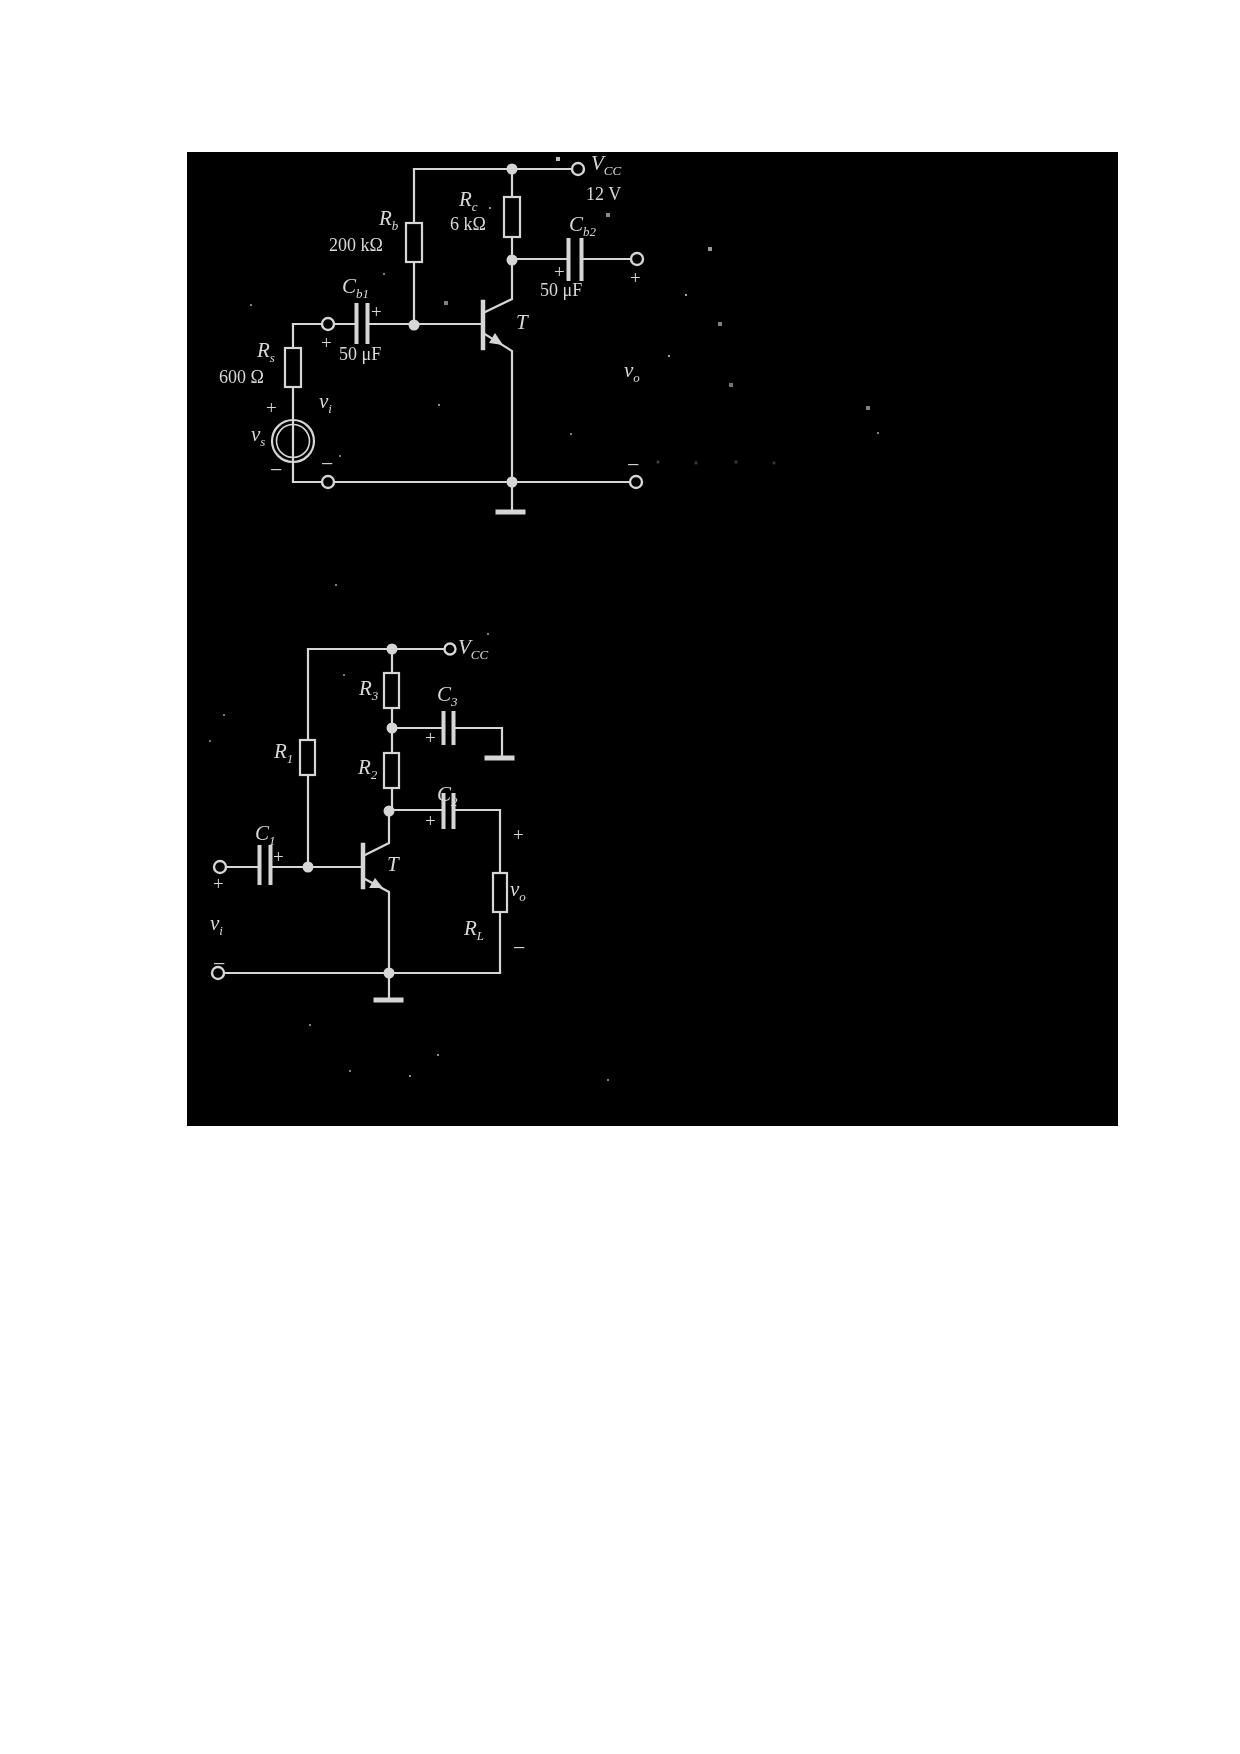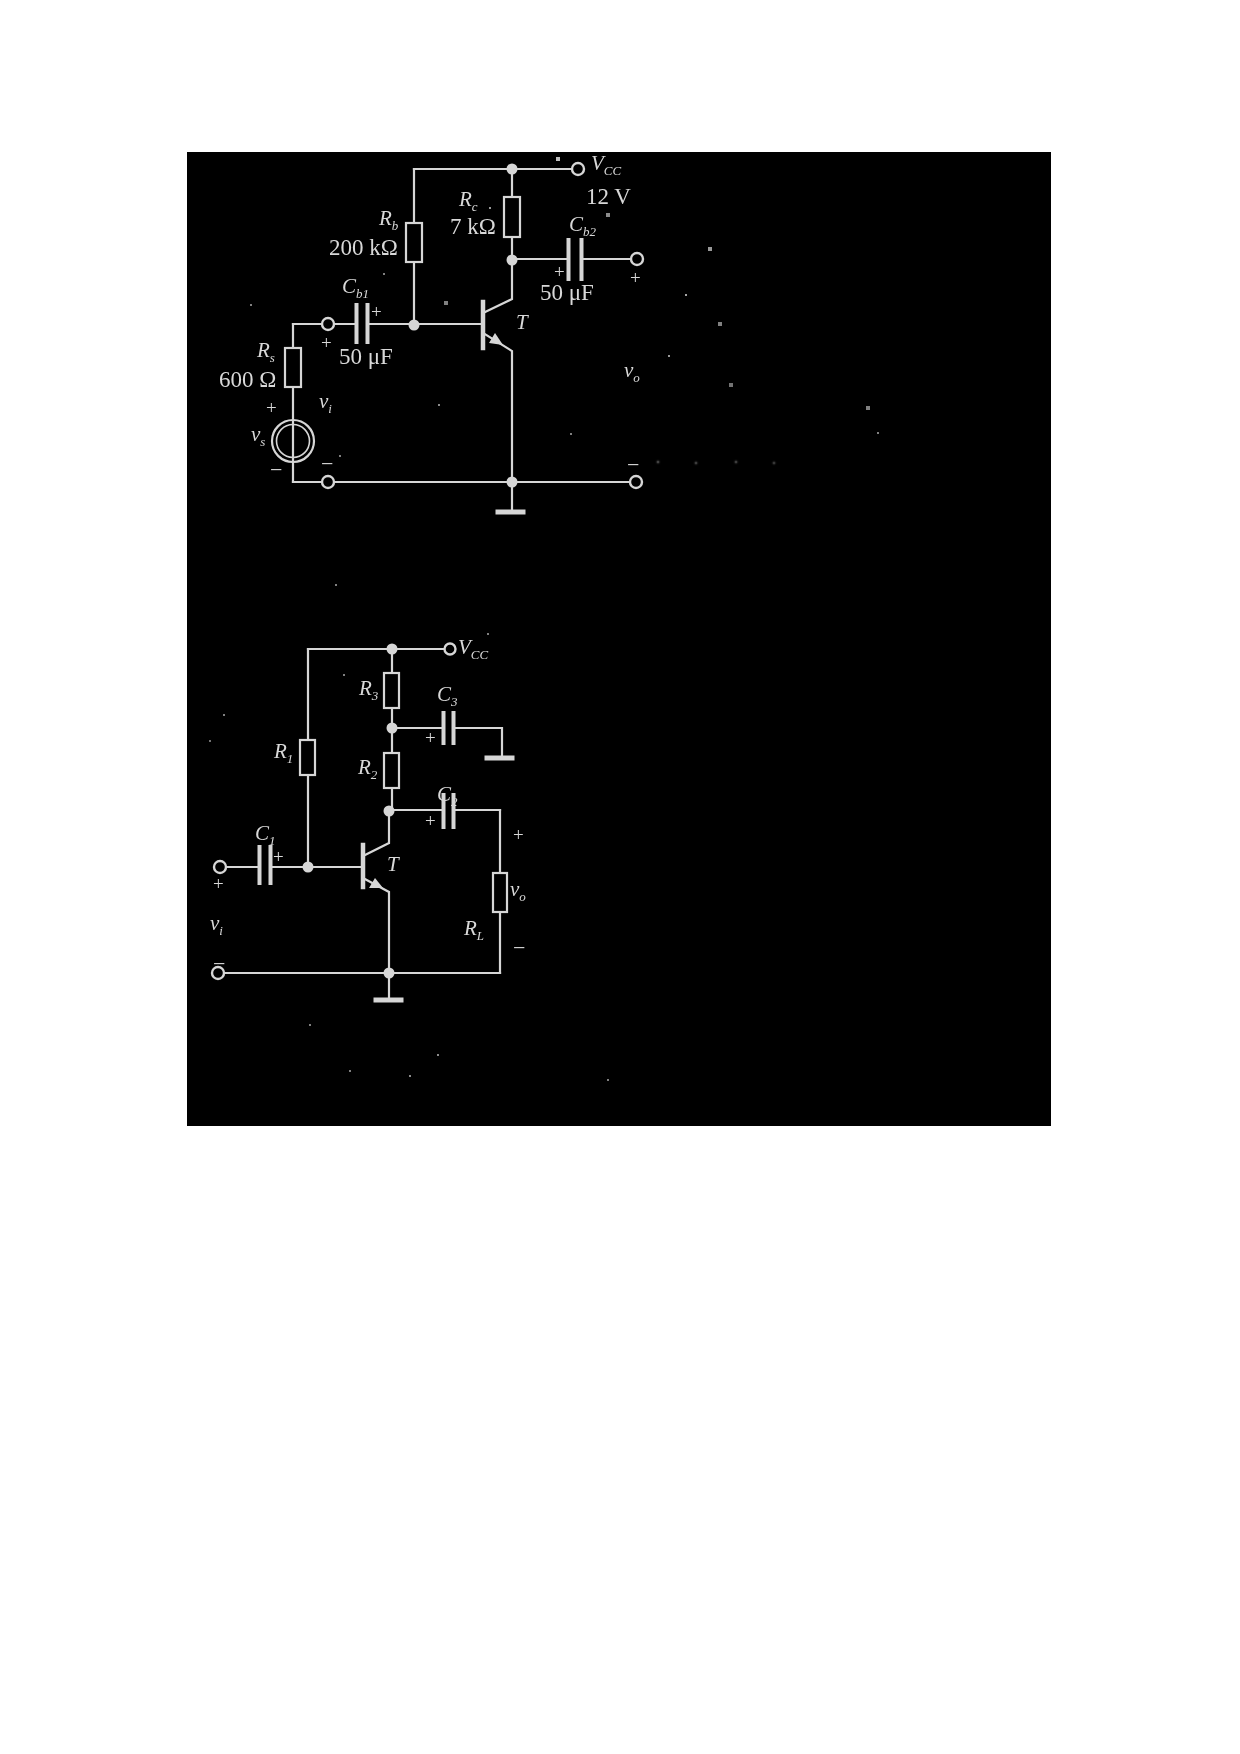--- a/index.html
+++ b/index.html
@@ -2,31 +2,31 @@
 <html><head>
 <meta charset="utf-8">
 <style>
   html,body{margin:0;padding:0;}
   body{
     width:1240px;height:1754px;position:relative;
     background:#ffffff;
     font-family:"Liberation Serif","DejaVu Serif",serif;
   }
   .scan{
-    position:absolute;left:187px;top:152px;width:864px;height:974px;
+    position:absolute;left:187px;top:152px;width:931px;height:974px;
     background:#000;overflow:hidden;
   }
   .scan svg{position:absolute;left:0;top:0;}
   .lbl{
     position:absolute;color:#d8d8d8;white-space:nowrap;line-height:1;
     font-size:19px;
   }
   .sym{font-style:italic;font-size:21px;}
   .sub{font-style:italic;font-size:13px;vertical-align:-5px;letter-spacing:0;}
-  .val{font-size:23px;}
+  .val{font-size:18px;}
   .sign{font-size:19px;}
   .sign.minus{font-size:22px;line-height:0.6;}
   .noise{position:absolute;left:0;top:0;width:2px;height:2px;background:transparent;
     box-shadow:
       370px 6px 0 1px rgba(255,255,255,.75), 302px 55px 0 0 rgba(255,255,255,.6),
       420px 62px 0 1px rgba(255,255,255,.55), 522px 96px 0 1px rgba(255,255,255,.6),
       498px 142px 0 0 rgba(255,255,255,.65), 532px 171px 0 1px rgba(255,255,255,.5),
       481px 203px 0 0 rgba(255,255,255,.6), 543px 232px 0 1px rgba(255,255,255,.45),
       196px 121px 0 0 rgba(255,255,255,.5), 63px 152px 0 0 rgba(255,255,255,.5),
       251px 252px 0 0 rgba(255,255,255,.55), 383px 281px 0 0 rgba(255,255,255,.5),
@@ -177,21 +177,21 @@
     </g>
   </svg>
 
   <span class="lbl" style="left:404px;top:1px"><span class="sym">V</span><span class="sub">CC</span></span>
   <span class="lbl val" style="left:399px;top:33px">12 V</span>
 
   <span class="lbl" style="left:192px;top:56px"><span class="sym">R</span><span class="sub">b</span></span>
   <span class="lbl val" style="left:142px;top:84px">200 kΩ</span>
 
   <span class="lbl" style="left:272px;top:37px"><span class="sym">R</span><span class="sub">c</span></span>
-  <span class="lbl val" style="left:263px;top:63px">7 kΩ</span>
+  <span class="lbl val" style="left:263px;top:63px">6 kΩ</span>
 
   <span class="lbl" style="left:155px;top:124px"><span class="sym">C</span><span class="sub">b1</span></span>
   <span class="lbl sign" style="left:184px;top:150px">+</span>
   <span class="lbl sign" style="left:134px;top:181px">+</span>
   <span class="lbl val" style="left:152px;top:193px">50 μF</span>
 
   <span class="lbl" style="left:382px;top:62px"><span class="sym">C</span><span class="sub">b2</span></span>
   <span class="lbl sign" style="left:367px;top:110px">+</span>
   <span class="lbl val" style="left:353px;top:129px">50 μF</span>
 

